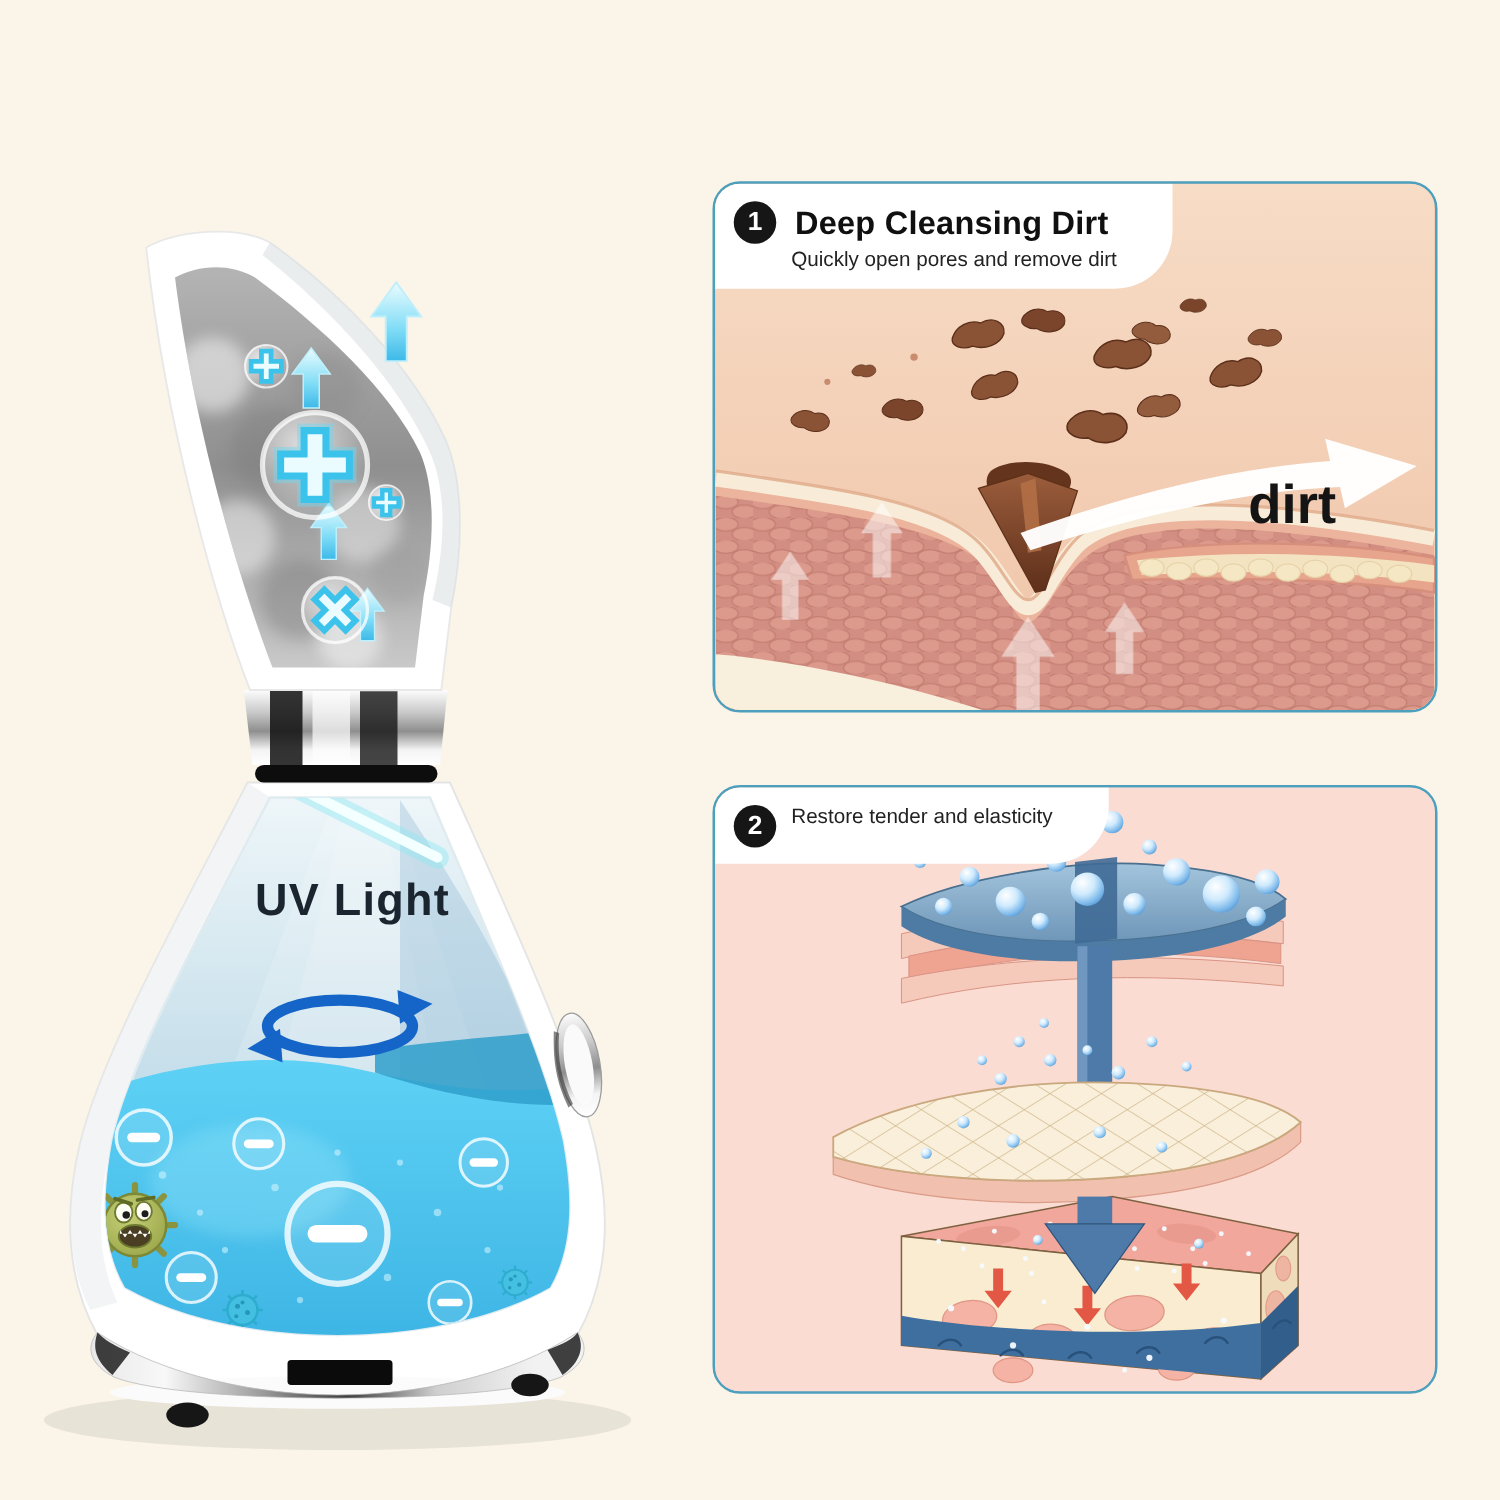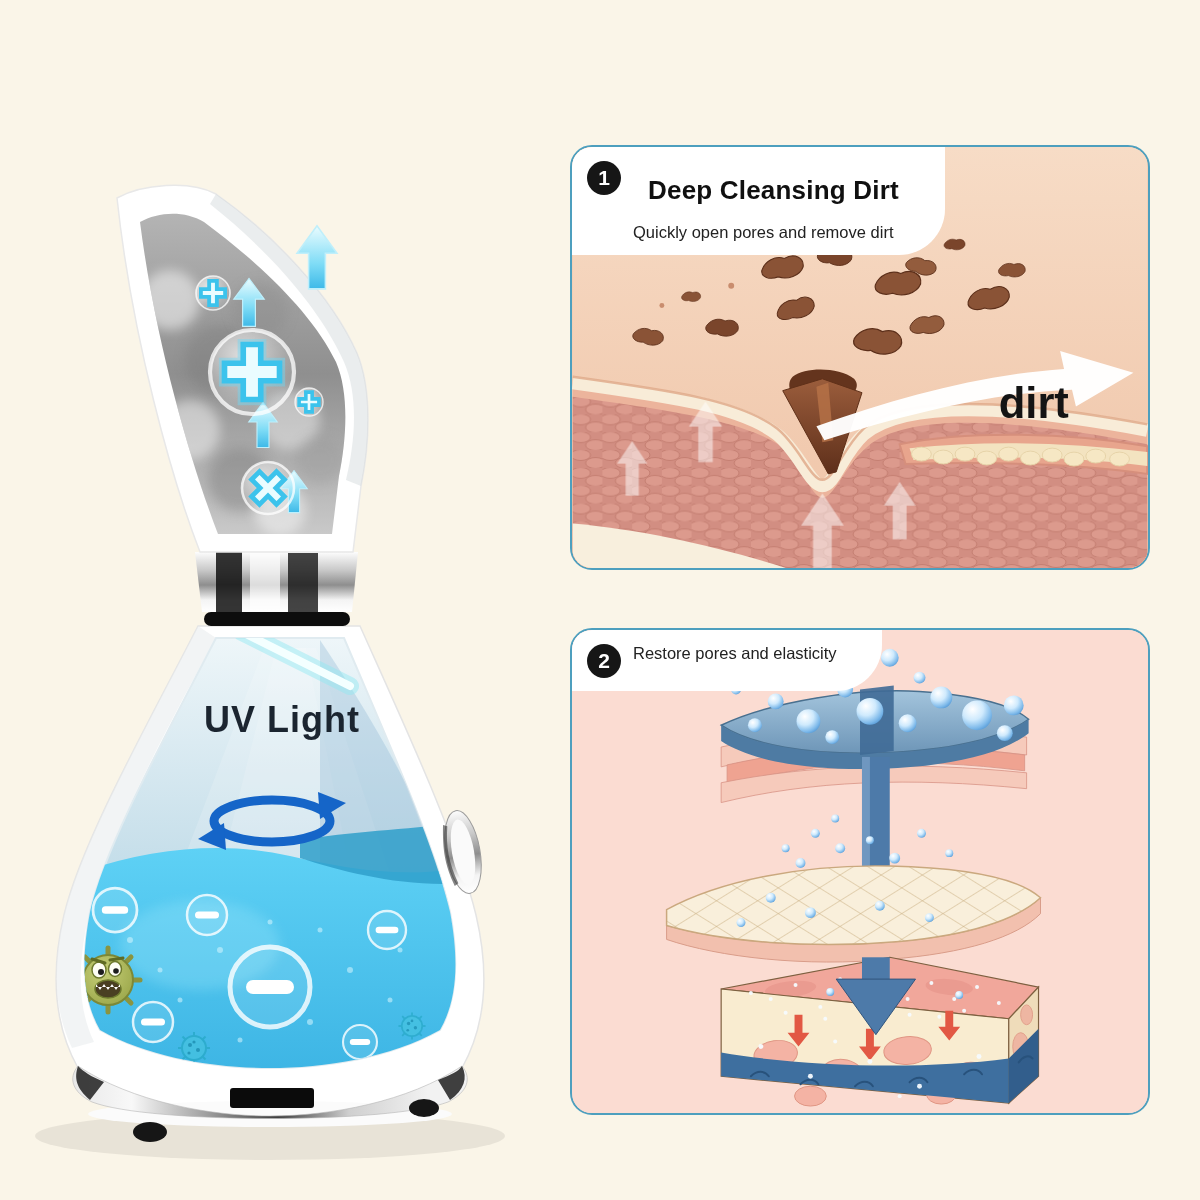--- a/index.html
+++ b/index.html
@@ -8,21 +8,21 @@
   .device{position:absolute;left:20px;top:180px;width:500px;height:990px;}
   .panel{position:absolute;left:570px;width:580px;box-sizing:border-box;
          border:2.5px solid #4d9fbe;border-radius:22px;overflow:hidden;background:#f2cdb2;}
   .panel1{top:145px;height:425px;}
   .panel2{top:628px;height:487px;background:#fbdcd2;}
   .panel .art{position:absolute;left:0;top:0;width:100%;height:100%;display:block;}
   .pill{position:absolute;left:0;top:0;background:#ffffff;border-radius:14px 0 46px 0;
         padding:11px 30px 13px 15px;display:flex;gap:11px;align-items:flex-start;z-index:2;}
   .badge{flex:0 0 auto;width:34px;height:34px;border-radius:50%;background:#161616;color:#ffffff;
          font-weight:bold;font-size:21px;display:flex;align-items:center;justify-content:center;margin-top:3px;}
-  .ht h2{margin:16px;font-size:26px;font-weight:bold;color:#101010;letter-spacing:.2px;line-height:1.25;}
+  .ht h2{margin:4px;font-size:26px;font-weight:bold;color:#101010;letter-spacing:.2px;line-height:1.25;}
   .ht p{margin:3px 15px 0 1px;font-size:16.5px;color:#222222;line-height:1.2;}
 </style>
 </head>
 <body>
 
 <div class="canvas">
 
   <svg class="device" viewBox="0 0 500 990">
     <defs>
       <linearGradient id="metalV" x1="0" y1="0" x2="0" y2="1">
@@ -504,18 +504,18 @@
 
       <g>
         <rect x="292" y="330" width="28" height="24" fill="#4d7aa9"></rect>
         <polygon points="266,352 346,352 306,408" fill="#4d7aa9" stroke="#30547c" stroke-width="1"></polygon>
       </g>
     </svg>
 
     <header class="pill">
       <span class="badge">2</span>
       <div class="ht">
-        <p>Restore pores and elasticity</p>
+        <p>Restore tender and elasticity</p>
       </div>
     </header>
   </section>
 
 </div>
 
 </body></html>

